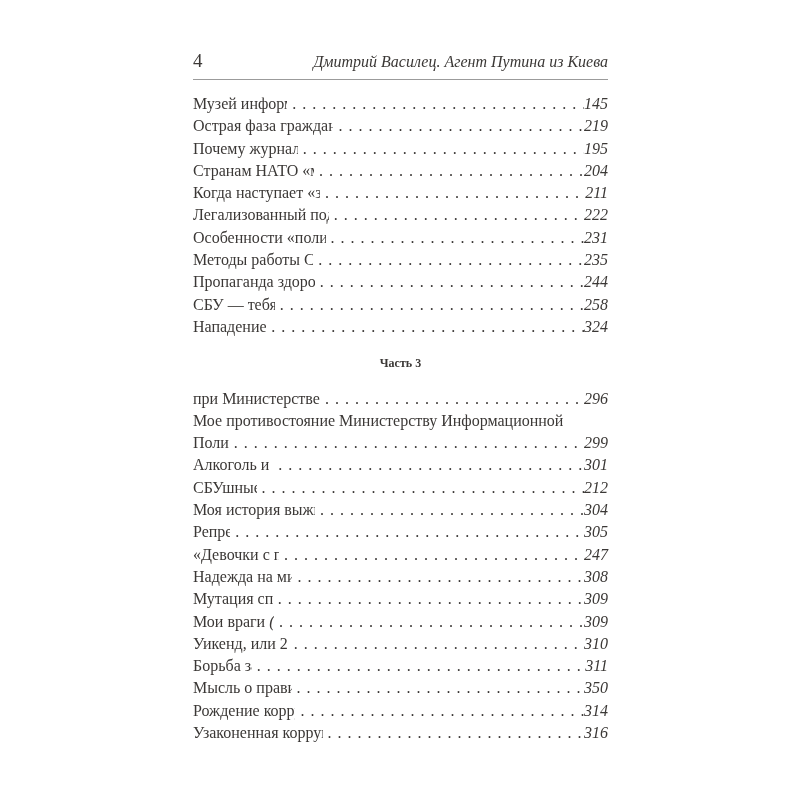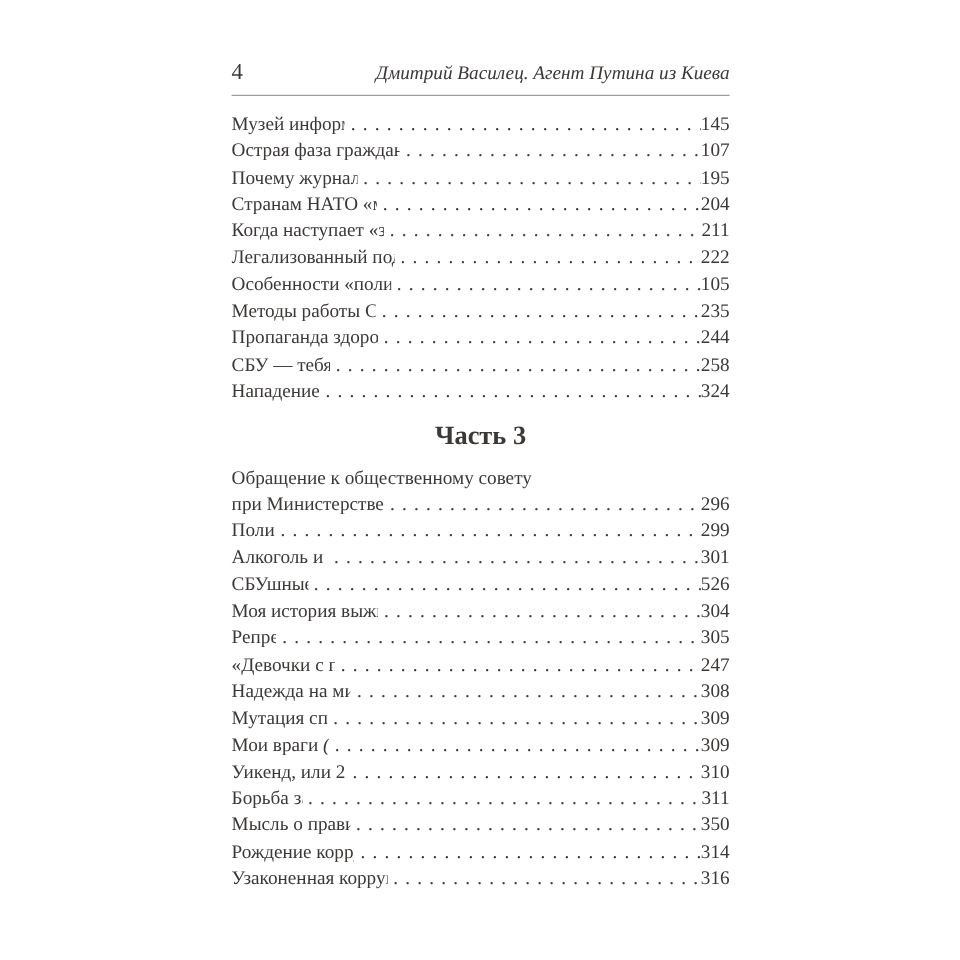--- a/index.html
+++ b/index.html
@@ -56,26 +56,27 @@
     height: 22.3px;
   }
   .leader::after {
     content: "...................................................................";
     letter-spacing: 6px;
     padding-left: 5px;
   }
   .toc-page {
     flex: 0 0 auto;
     text-align: center;
+    font-style: italic;
   }
   .section-heading {
     margin-top: 14px;
     text-align: center;
     font-weight: bold;
-    font-size: 22px;
+    font-size: 12px;
     line-height: 22.3px;
   }
 </style>
 </head>
 <body>
 
 <div class="page">
 
   <div class="page-header">
     <span class="page-number">4</span>
@@ -84,21 +85,21 @@
 
   <div class="toc" id="toc-part2">
       <div class="toc-row">
         <span class="toc-title">Музей информационной войны</span>
         <span class="leader"></span>
         <span class="toc-page">145</span>
       </div>
       <div class="toc-row">
         <span class="toc-title">Острая фаза гражданской войны и «Медиа-люстрация»</span>
         <span class="leader"></span>
-        <span class="toc-page">107</span>
+        <span class="toc-page">219</span>
       </div>
       <div class="toc-row">
         <span class="toc-title">Почему журналист дешевле солдата</span>
         <span class="leader"></span>
         <span class="toc-page">195</span>
       </div>
       <div class="toc-row">
         <span class="toc-title">Странам НАТО «можно», а России «нельзя»</span>
         <span class="leader"></span>
         <span class="toc-page">204</span>
@@ -109,21 +110,21 @@
         <span class="toc-page">211</span>
       </div>
       <div class="toc-row">
         <span class="toc-title">Легализованный подкуп на выборах и «работа» СБУ</span>
         <span class="leader"></span>
         <span class="toc-page">222</span>
       </div>
       <div class="toc-row">
         <span class="toc-title">Особенности «политических» в украинских СИЗО</span>
         <span class="leader"></span>
-        <span class="toc-page">105</span>
+        <span class="toc-page">231</span>
       </div>
       <div class="toc-row">
         <span class="toc-title">Методы работы СБУ — атака на «17 канал»</span>
         <span class="leader"></span>
         <span class="toc-page">235</span>
       </div>
       <div class="toc-row">
         <span class="toc-title">Пропаганда здорового образа жизни в СИЗО</span>
         <span class="leader"></span>
         <span class="toc-page">244</span>
@@ -139,41 +140,41 @@
         <span class="toc-page">324</span>
       </div>
     </div>
 
   <div class="section-heading">
     <div>Часть 3</div>
   </div>
 
   <div class="toc" id="toc-part3">
       <div class="toc-row">
-        <span class="toc-title">Обращение к общественному совету</span>
-      </div>
-      <div class="toc-row">
         <span class="toc-title">при Министерстве Информационной Политики</span>
         <span class="leader"></span>
         <span class="toc-page">296</span>
       </div>
       <div class="toc-row">
+        <span class="toc-title">Мое противостояние Министерству Информационной</span>
+      </div>
+      <div class="toc-row">
         <span class="toc-title">Политики</span>
         <span class="leader"></span>
         <span class="toc-page">299</span>
       </div>
       <div class="toc-row">
         <span class="toc-title">Алкоголь и преступления</span>
         <span class="leader"></span>
         <span class="toc-page">301</span>
       </div>
       <div class="toc-row">
         <span class="toc-title">СБУшные допросы</span>
         <span class="leader"></span>
-        <span class="toc-page">526</span>
+        <span class="toc-page">212</span>
       </div>
       <div class="toc-row">
         <span class="toc-title">Моя история выживания во время репрессий</span>
         <span class="leader"></span>
         <span class="toc-page">304</span>
       </div>
       <div class="toc-row">
         <span class="toc-title">Репрессии</span>
         <span class="leader"></span>
         <span class="toc-page">305</span>

